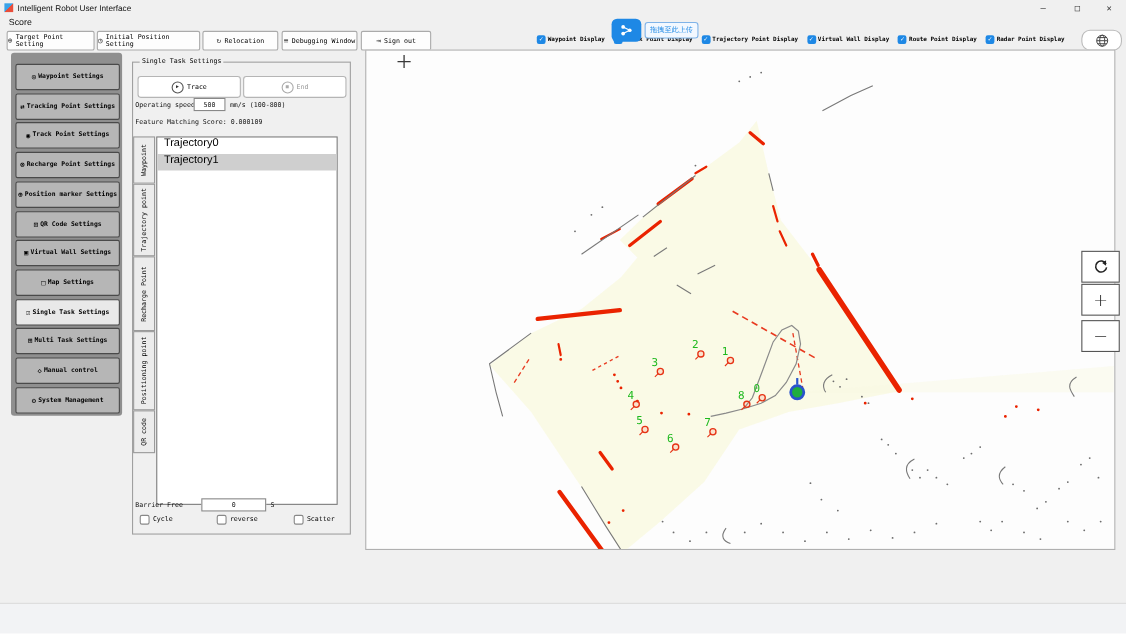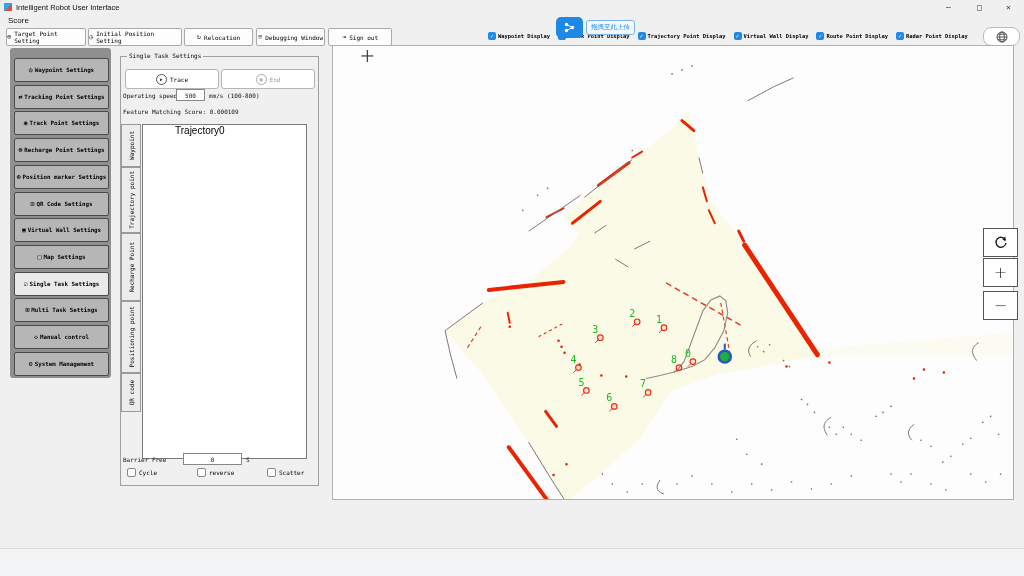--- a/index.html
+++ b/index.html
@@ -43,21 +43,21 @@
         display:flex;align-items:center;justify-content:center;gap:3px;font:6px "DejaVu Sans Mono",monospace;}
   .circ{width:9px;height:9px;border:1px solid #555;border-radius:50%;font-size:4.5px;line-height:9px;text-align:center;color:#333;}
   .pbtn.disabled{color:#999;}
   .pbtn.disabled .circ{border-color:#aaa;color:#aaa;}
   .inputbox{position:absolute;background:#fff;border:1px solid #888;font:6px "DejaVu Sans Mono",monospace;
         text-align:center;color:#111;padding:0;}
   #vtabs .vtab{position:absolute;left:121px;width:20px;background:#ececec;border:1px solid #9a9a9a;
         display:flex;align-items:center;justify-content:center;box-sizing:border-box;}
   #vtabs .vtab span{writing-mode:vertical-rl;transform:rotate(180deg);font:6px "DejaVu Sans Mono",monospace;white-space:nowrap;}
   #traj-list{left:142px;top:124px;width:163px;height:333px;background:#fff;border:1px solid #7a7a7a;overflow:hidden;}
-  .litem{height:15px;line-height:15px;padding-left:20px;font:10px "Liberation Sans",sans-serif;color:#000;margin-left:12px;}
+  .litem{height:15px;line-height:15px;padding-left:6px;font:10px "Liberation Sans",sans-serif;color:#000;}
   .litem.selected{background:#cfcfcf;}
   .optitem{position:absolute;top:468px;display:flex;align-items:center;gap:3px;font:6px "DejaVu Sans Mono",monospace;}
   
   #map{left:332px;top:45px;width:682px;height:455px;background:#fdfdfd;border:1px solid #b0b0b0;box-sizing:border-box;}
   .mapctl{position:absolute;width:33px;height:27px;background:#fff;border:1px solid #555;
         display:flex;align-items:center;justify-content:center;font:300 16px "DejaVu Sans",sans-serif;color:#222;}
   
   #statusbar{left:0;top:500px;width:1024px;height:48px;background:#f0f0f0;}
   
   #taskbar{left:0;top:548px;width:1024px;height:28px;background:#f2f3f5;border-top:1px solid #dcdcdc;box-sizing:border-box;}
@@ -232,20 +232,21 @@
       </div>
       <div class="vtab abs" style="top: 301px; height: 72px;">
         <span>Positioning point</span>
       </div>
       <div class="vtab abs" style="top: 373px; height: 39px;">
         <span>QR code</span>
       </div>
     </div>
   <div class="abs" id="traj-list">
       <div class="litem">Trajectory0</div>
+      <div class="litem selected">Trajectory1</div>
     </div>
 
   <span class="t" style="left:123px;top:456px;">Barrier Free</span>
   <input class="inputbox" style="left: 183px; top: 453px; width: 57px; height: 10px;" value="0">
   <span class="t" style="left:246px;top:456px;">S</span>
   <div id="task-options">
       <div class="optitem" style="left: 127px;">
         <span class="cb empty"></span>
         <span>Cycle</span>
       </div>

